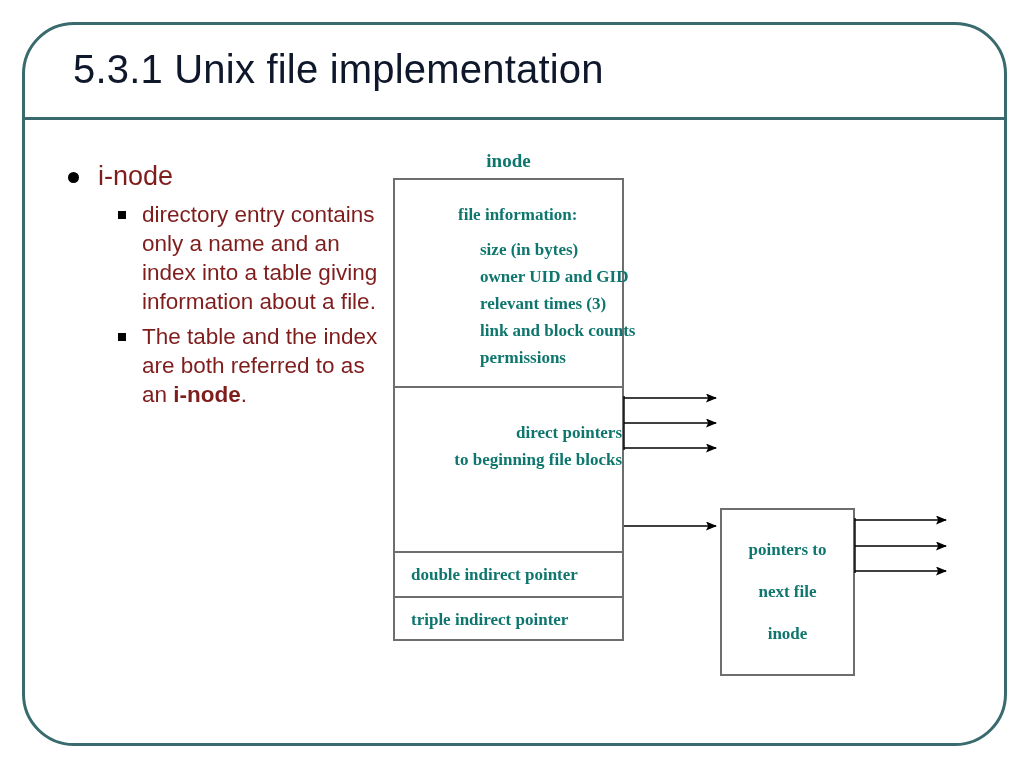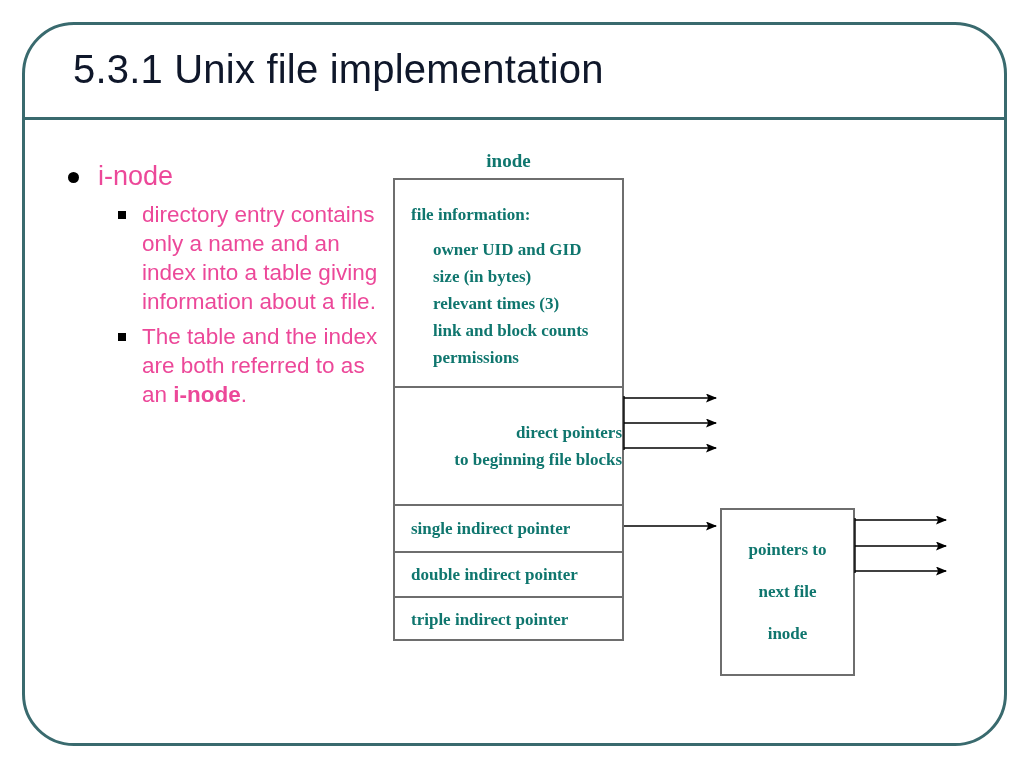--- a/index.html
+++ b/index.html
@@ -48,21 +48,21 @@
     letter-spacing: 0.2px;
     white-space: nowrap;
   }
 
   
   #bullet-list {
     position: absolute;
     left: 60px;
     top: 158px;
     width: 320px;
-    color: #ec4899;
+    color: #7f1d1d;
   }
   .bullet-l1 {
     position: relative;
     padding-left: 38px;
     font-size: 27px;
     line-height: 36px;
     margin-bottom: 4px;
   }
   .bullet-l1 > .dot {
     position: absolute;
@@ -122,21 +122,21 @@
     border: 2px solid #6e6e6e;
     box-sizing: border-box;
     background: #fff;
   }
   .inode-sect {
     position: absolute;
     left: 0;
     width: 100%;
     box-sizing: border-box;
   }
-  #sect-info      { top: 0px;   height: 266px; }
+  #sect-info      { top: 0px;   height: 266px; margin-left: 47px; }
   #sect-direct    { top: 206px; height: 118px; border-top: 2px solid #6e6e6e; }
   #sect-single    { top: 324px; height: 47px;  border-top: 2px solid #6e6e6e; }
   #sect-double    { top: 371px; height: 45px;  border-top: 2px solid #6e6e6e; }
   #sect-triple    { top: 416px; height: 45px;  border-top: 2px solid #6e6e6e; }
 
   #file-info-head {
     position: absolute;
     left: 16px;
     top: 25px;
     font-size: 17px;
@@ -226,38 +226,35 @@
 
 <div id="diagram">
 
   <div id="inode-caption" class="dg-serif">inode</div>
 
   <div id="inode-box">
 
     <div class="inode-sect" id="sect-info">
       <div id="file-info-head" class="dg-serif">file information:</div>
       <div id="file-info-list" class="dg-serif">
+        <div>size (in bytes)</div>
         <div>owner UID and GID</div>
-        <div>size (in bytes)</div>
         <div>relevant times (3)</div>
         <div>link and block counts</div>
         <div>permissions</div>
       </div>
     </div>
 
     <div class="inode-sect" id="sect-direct">
       <div class="sect-center-2 dg-serif">
         <div>direct pointers</div>
         <div>to beginning file blocks</div>
       </div>
     </div>
 
-    <div class="inode-sect" id="sect-single">
-      <div class="sect-row-label dg-serif">single indirect pointer</div>
-    </div>
 
     <div class="inode-sect" id="sect-double">
       <div class="sect-row-label dg-serif">double indirect pointer</div>
     </div>
 
     <div class="inode-sect" id="sect-triple">
       <div class="sect-row-label dg-serif">triple indirect pointer</div>
     </div>
 
   </div>

